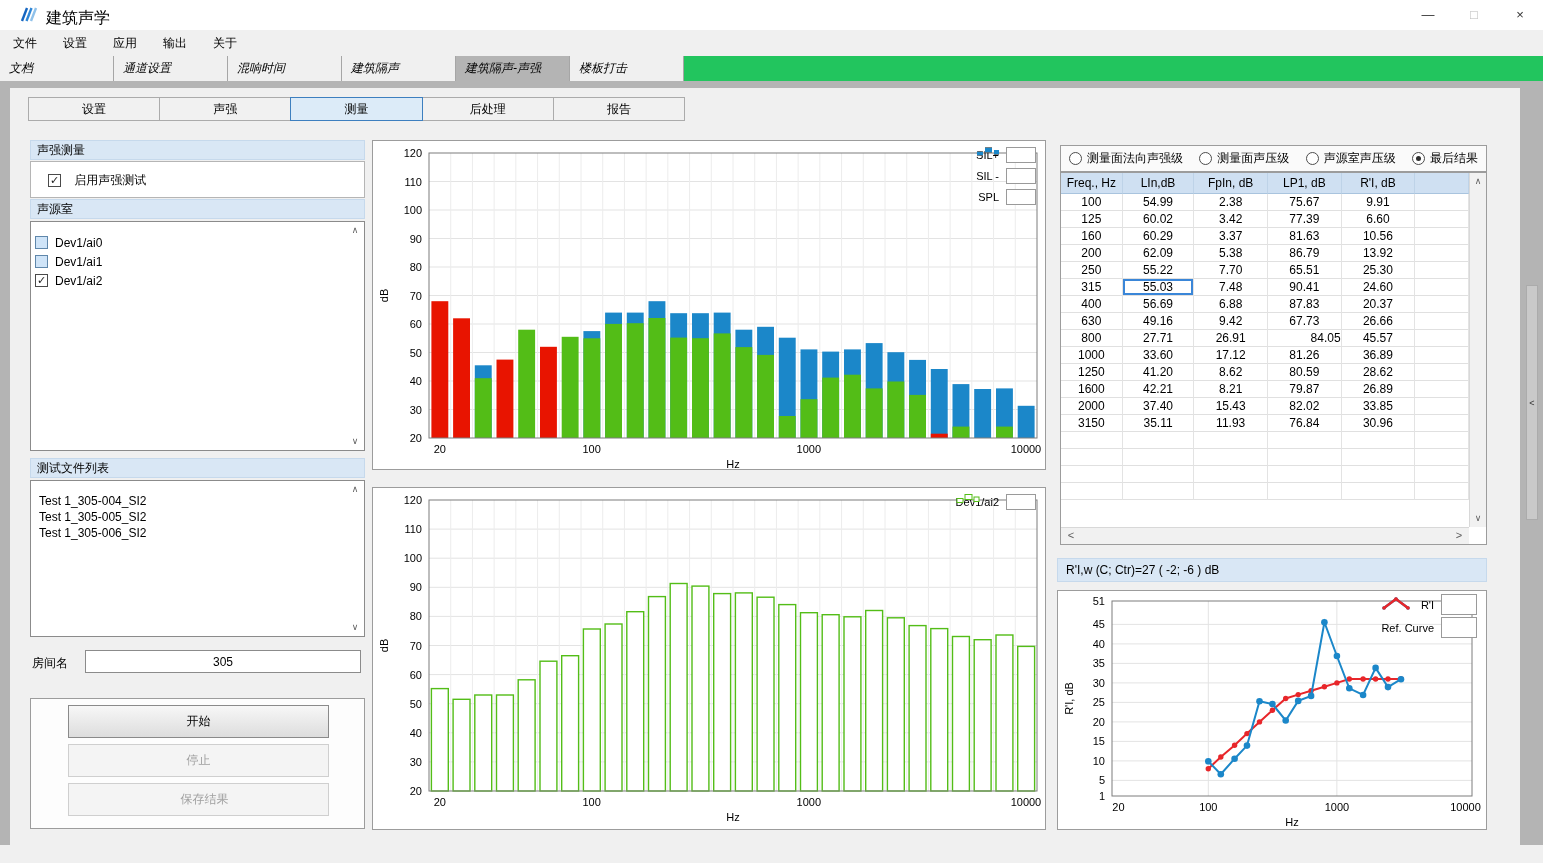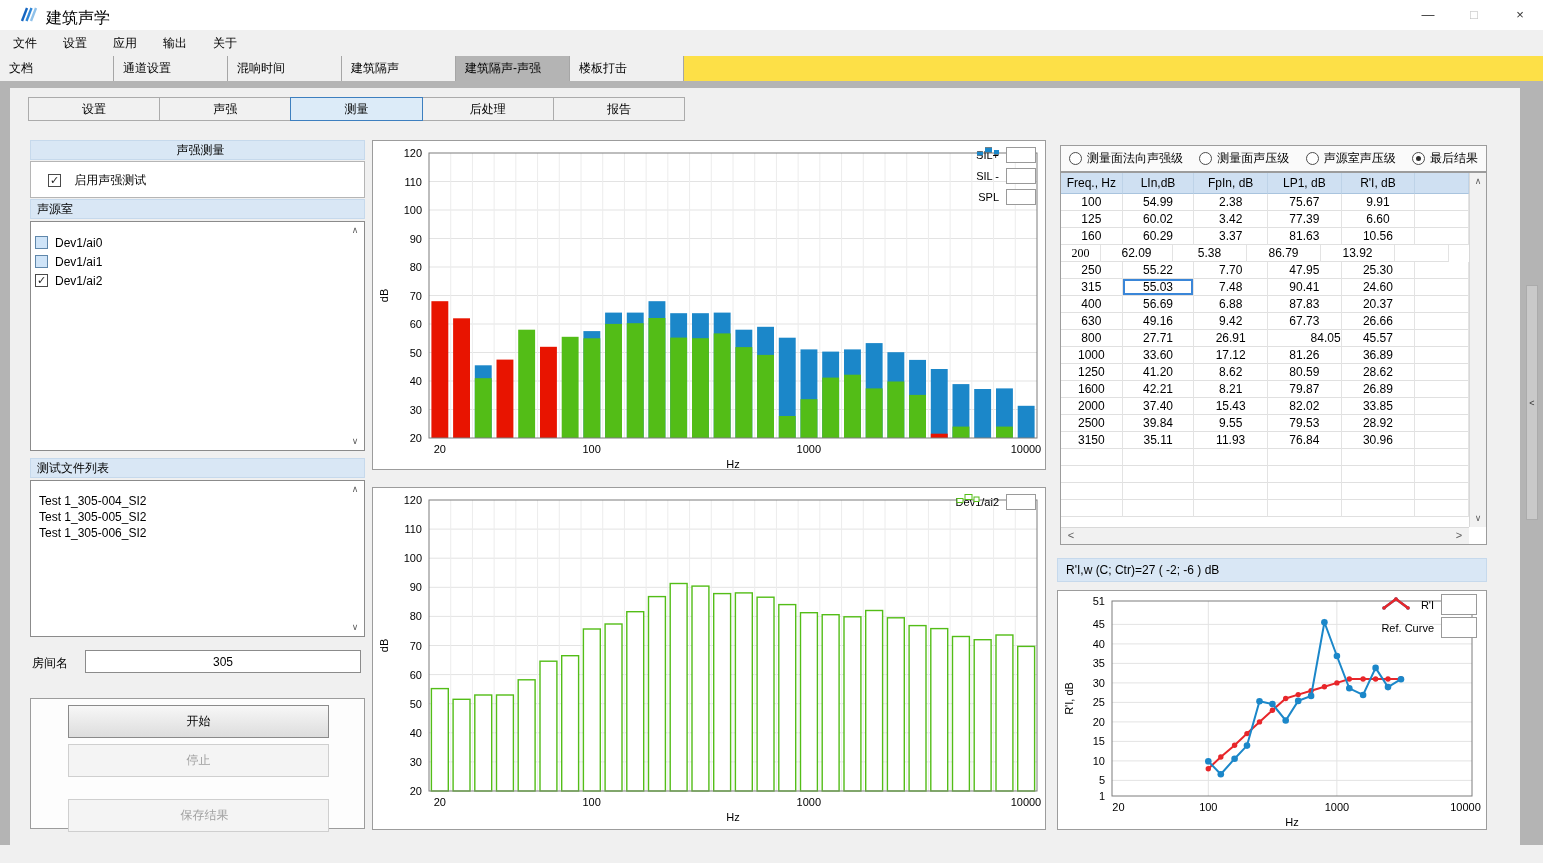--- a/index.html
+++ b/index.html
@@ -9,37 +9,37 @@
   .titlebar{position:absolute;left:0;top:0;width:100%;height:30px;background:#ffffff;}
   .app-icon{position:absolute;left:20px;top:6px;width:18px;height:18px;}
   .title-text{position:absolute;left:46px;top:8px;font-size:16px;}
   .win-controls{position:absolute;right:0;top:0;height:30px;display:flex;}
   .win-btn{width:46px;height:30px;text-align:center;line-height:30px;font-size:13px;color:#333;}
   .win-btn.max{color:#b9b9b9;}
   
   .menubar{position:absolute;left:0;top:30px;width:100%;height:26px;background:#f0f0f0;}
   .menu-item{display:inline-block;padding:0 13px;line-height:26px;}
   
-  .tabbar{position:absolute;left:0;top:56px;width:100%;height:25px;background:#fde047;border-bottom:1px solid #b4b4b4;}
+  .tabbar{position:absolute;left:0;top:56px;width:100%;height:25px;background:#22c55e;border-bottom:1px solid #b4b4b4;font-style:italic;}
   .tab{display:inline-block;box-sizing:border-box;width:114px;height:25px;line-height:25px;padding-left:9px;
        background:#f0f0f0;border-right:1px solid #a6a6a6;vertical-align:top;}
   .tab.active{background:#b4b4b4;}
   
   .frame{position:absolute;left:0;top:81px;width:100%;height:764px;background:#b4b4b4;}
   .content{position:absolute;left:10px;top:7px;width:1510px;height:757px;background:#f0f0f0;}
   
   .subtabs{position:absolute;left:18px;top:9px;width:657px;height:24px;display:flex;}
   .subtab{flex:1;box-sizing:border-box;margin-left:-1px;border:1px solid #ababab;background:#f1f1f1;
           text-align:center;line-height:22px;}
   .subtab:first-child{margin-left:0;}
   .subtab.active{background:#dcebf8;border:1px solid #3d7fbf;position:relative;z-index:2;}
   
   .hdr{position:absolute;left:20px;width:335px;height:20px;box-sizing:border-box;background:#d9e7f5;
        border:1px solid #c6d9ec;line-height:18px;padding-left:6px;}
-  #hdr-si{top:52px;text-align:center;} #hdr-room{top:111px;} #hdr-files{top:370px;}
+  #hdr-si{top:52px;} #hdr-room{top:111px;} #hdr-files{top:370px;}
   #enable-box{position:absolute;left:20px;top:73px;width:335px;height:37px;box-sizing:border-box;
               background:#fff;border:1px solid #b5b5b5;}
   .cb{display:inline-block;width:13px;height:13px;box-sizing:border-box;border:1px solid #5f87ab;
       background:#cfe4f8;vertical-align:middle;}
   .cb.checked{background:#fff;border-color:#4a4a4a;color:#1b1b1b;font-size:11px;line-height:11px;text-align:center;}
   .listbox{position:absolute;left:20px;width:335px;box-sizing:border-box;background:#fff;border:1px solid #8b8b8b;}
   #device-list{top:133px;height:230px;}
   #file-list{top:392px;height:157px;}
   .dev-row{height:19px;line-height:19px;padding-left:4px;}
   .dev-row .cb{margin-right:7px;margin-top:-2px;}
@@ -163,21 +163,21 @@
         <span class="scr" style="right:3px;top:4px;">∧</span>
         <span class="scr" style="right:3px;bottom:4px;">∨</span>
       </div>
 
       <span id="room-label">房间名</span>
       <input id="room-input" value="305" style="">
 
       <div id="btn-group">
           <div class="btn disabled" style="top: 45px;">停止</div>
           <div class="btn" style="top: 6px;">开始</div>
-          <div class="btn disabled" style="top: 100px; padding-left: 12px;">保存结果</div>
+          <div class="btn disabled" style="top: 84px; padding-left: 12px;">保存结果</div>
         </div>
 
       <div class="chart-box" id="chart1-box">
         <svg id="si_spectrum" width="672" height="328">
             <rect x="56" y="12" width="608" height="285" fill="#fff"></rect>
             <text x="49" y="301" text-anchor="end" class="tick">20</text>
             <line x1="56" y1="268.5" x2="664" y2="268.5" stroke="#e3e3e3"></line>
             <text x="49" y="272.5" text-anchor="end" class="tick">30</text>
             <line x1="56" y1="240" x2="664" y2="240" stroke="#e3e3e3"></line>
             <text x="49" y="244" text-anchor="end" class="tick">40</text>
@@ -460,32 +460,32 @@
             </div>
             <div class="trow">
               <div class="tcell" style="width: 62px;">160</div>
               <div class="tcell" style="width: 72px;">60.29</div>
               <div class="tcell" style="width: 74px;">3.37</div>
               <div class="tcell" style="width: 74px;">81.63</div>
               <div class="tcell" style="width: 74px;">10.56</div>
               <div class="tcell" style="width: 54px;"></div>
             </div>
             <div class="trow">
-              <div class="tcell" style="width: 40px; font-family: Liberation Serif, serif;">200</div>
+              <div class="tcell" style="width: 62px;">200</div>
               <div class="tcell" style="width: 72px;">62.09</div>
               <div class="tcell" style="width: 74px;">5.38</div>
               <div class="tcell" style="width: 74px;">86.79</div>
               <div class="tcell" style="width: 74px;">13.92</div>
               <div class="tcell" style="width: 54px;"></div>
             </div>
             <div class="trow">
               <div class="tcell" style="width: 62px;">250</div>
               <div class="tcell" style="width: 72px;">55.22</div>
               <div class="tcell" style="width: 74px;">7.70</div>
-              <div class="tcell" style="width: 74px;">47.95</div>
+              <div class="tcell" style="width: 74px;">65.51</div>
               <div class="tcell" style="width: 74px;">25.30</div>
               <div class="tcell" style="width: 54px;"></div>
             </div>
             <div class="trow">
               <div class="tcell" style="width: 62px;">315</div>
               <div class="tcell sel-cell" style="width: 72px;">55.03</div>
               <div class="tcell" style="width: 74px;">7.48</div>
               <div class="tcell" style="width: 74px;">90.41</div>
               <div class="tcell" style="width: 74px;">24.60</div>
               <div class="tcell" style="width: 54px;"></div>
@@ -537,28 +537,20 @@
               <div class="tcell" style="width: 74px;">79.87</div>
               <div class="tcell" style="width: 74px;">26.89</div>
               <div class="tcell" style="width: 54px;"></div>
             </div>
             <div class="trow">
               <div class="tcell" style="width: 62px;">2000</div>
               <div class="tcell" style="width: 72px;">37.40</div>
               <div class="tcell" style="width: 74px;">15.43</div>
               <div class="tcell" style="width: 74px;">82.02</div>
               <div class="tcell" style="width: 74px;">33.85</div>
-              <div class="tcell" style="width: 54px;"></div>
-            </div>
-            <div class="trow">
-              <div class="tcell" style="width: 62px;">2500</div>
-              <div class="tcell" style="width: 72px;">39.84</div>
-              <div class="tcell" style="width: 74px;">9.55</div>
-              <div class="tcell" style="width: 74px;">79.53</div>
-              <div class="tcell" style="width: 74px;">28.92</div>
               <div class="tcell" style="width: 54px;"></div>
             </div>
             <div class="trow">
               <div class="tcell" style="width: 62px;">3150</div>
               <div class="tcell" style="width: 72px;">35.11</div>
               <div class="tcell" style="width: 74px;">11.93</div>
               <div class="tcell" style="width: 74px;">76.84</div>
               <div class="tcell" style="width: 74px;">30.96</div>
               <div class="tcell" style="width: 54px;"></div>
             </div>

